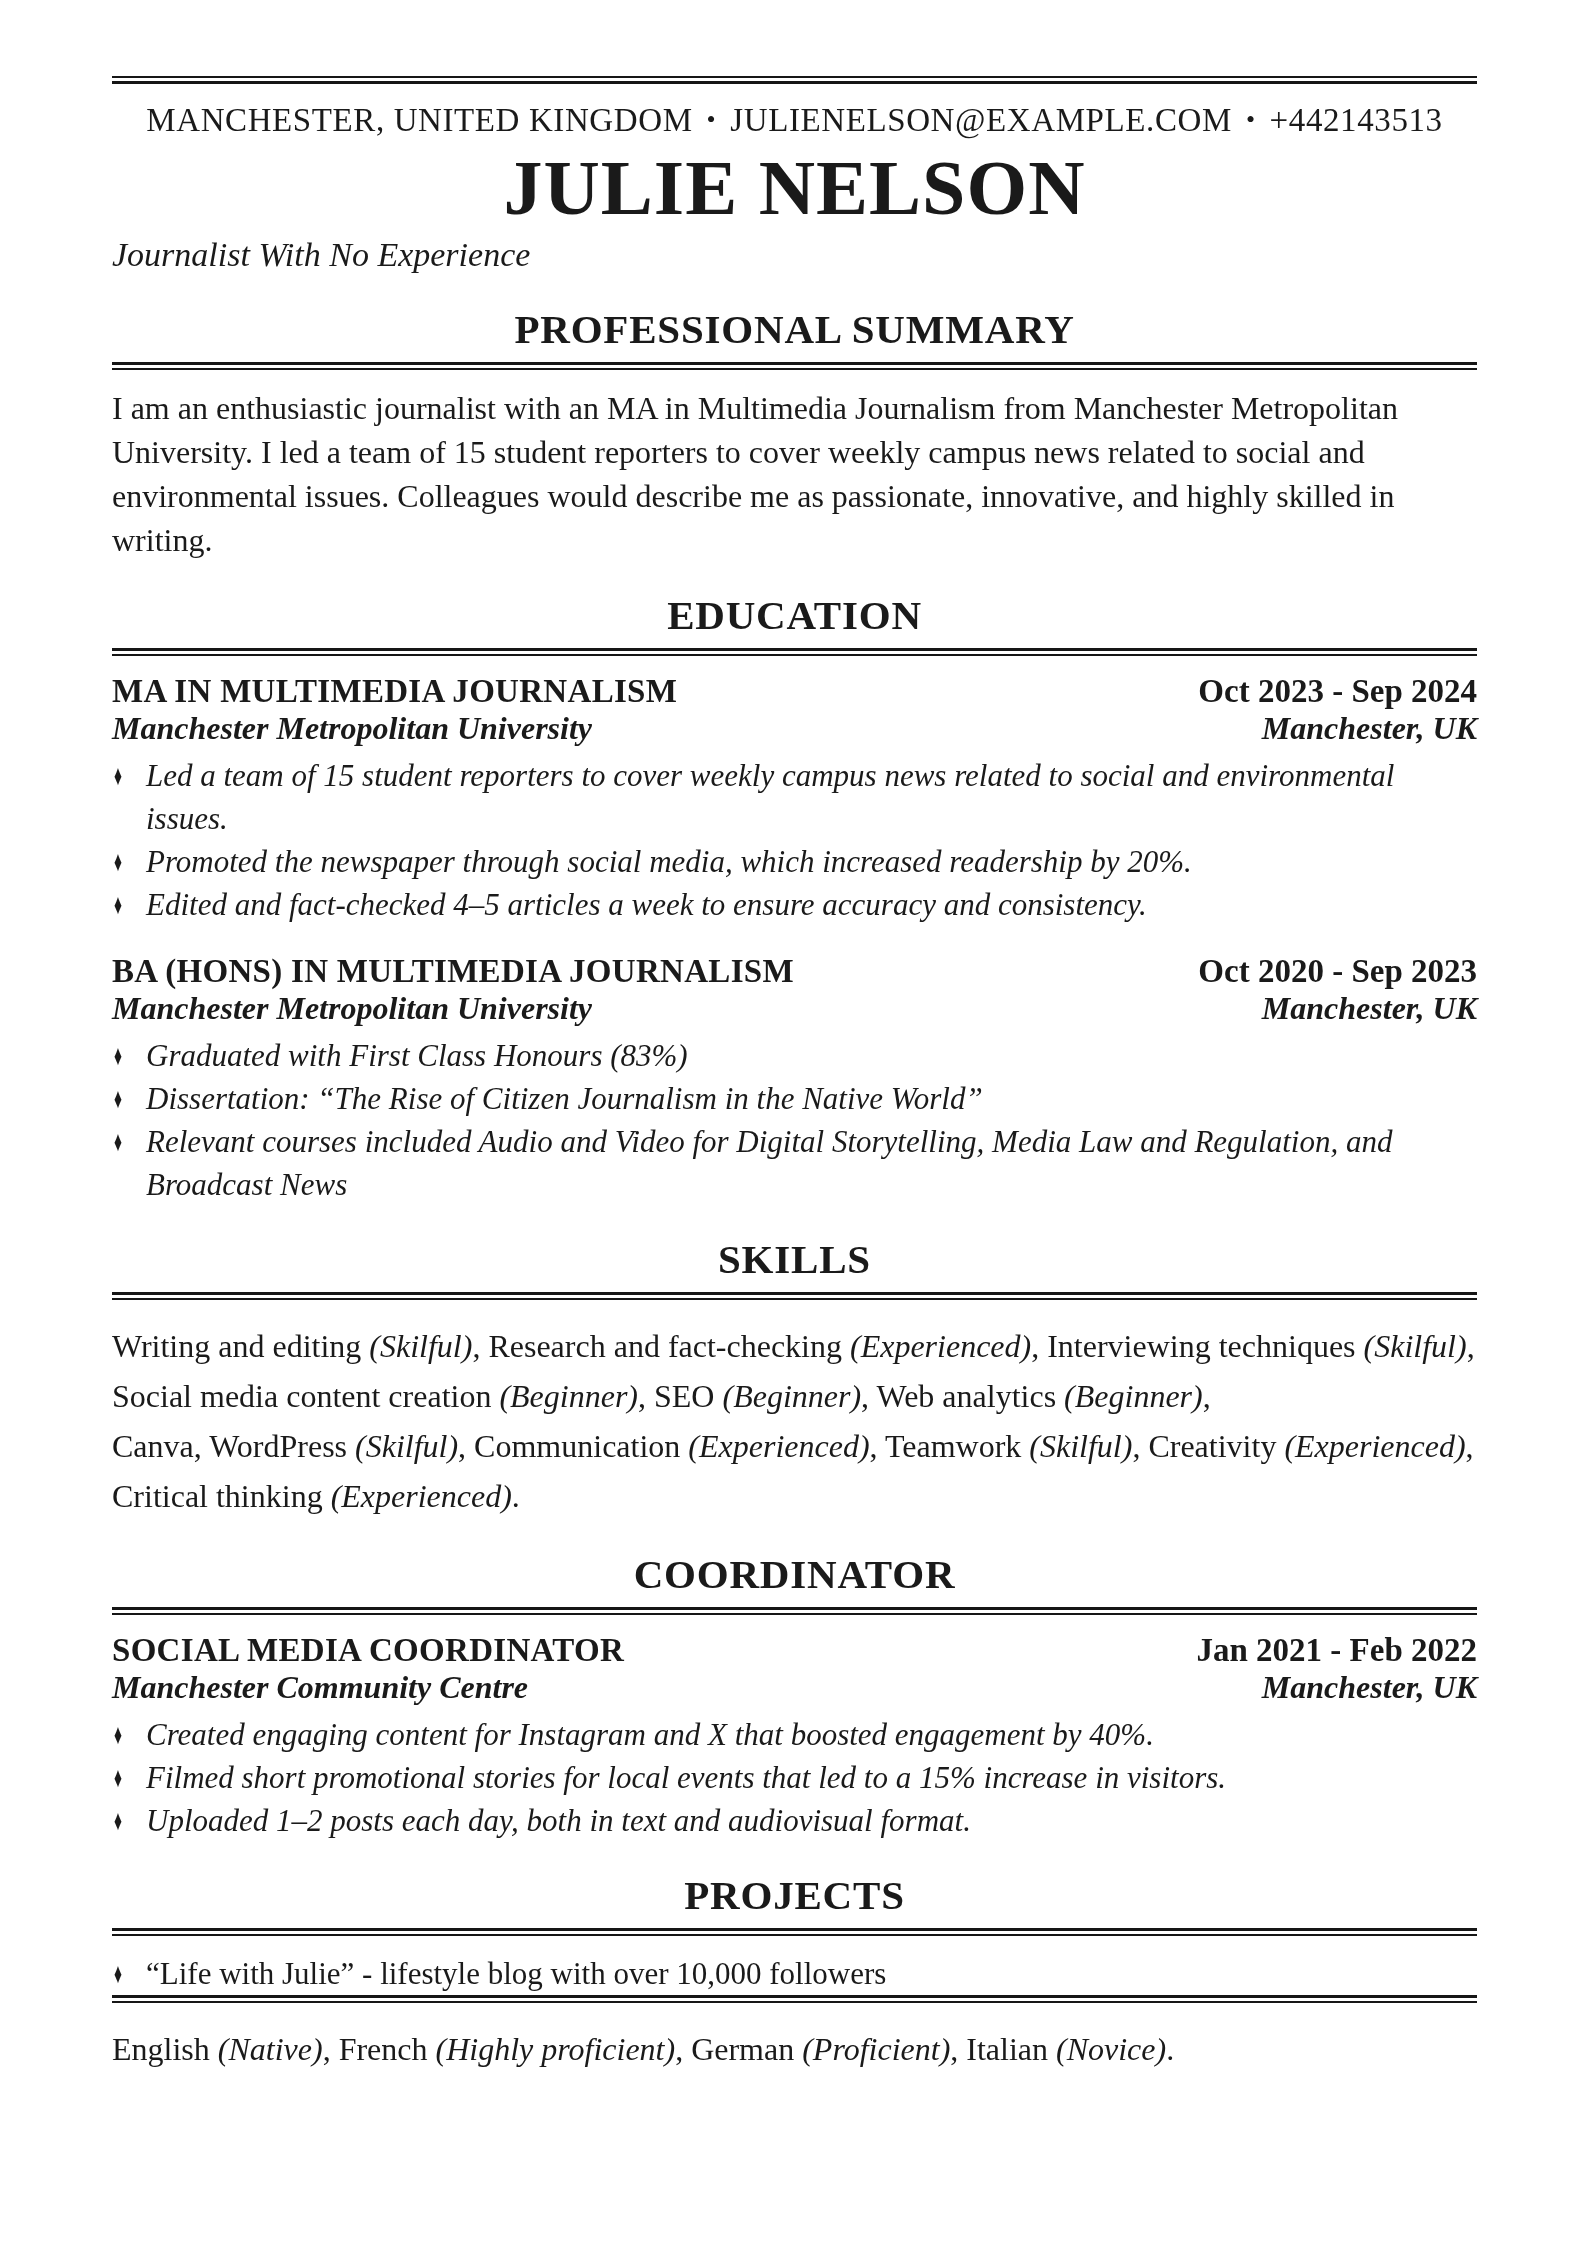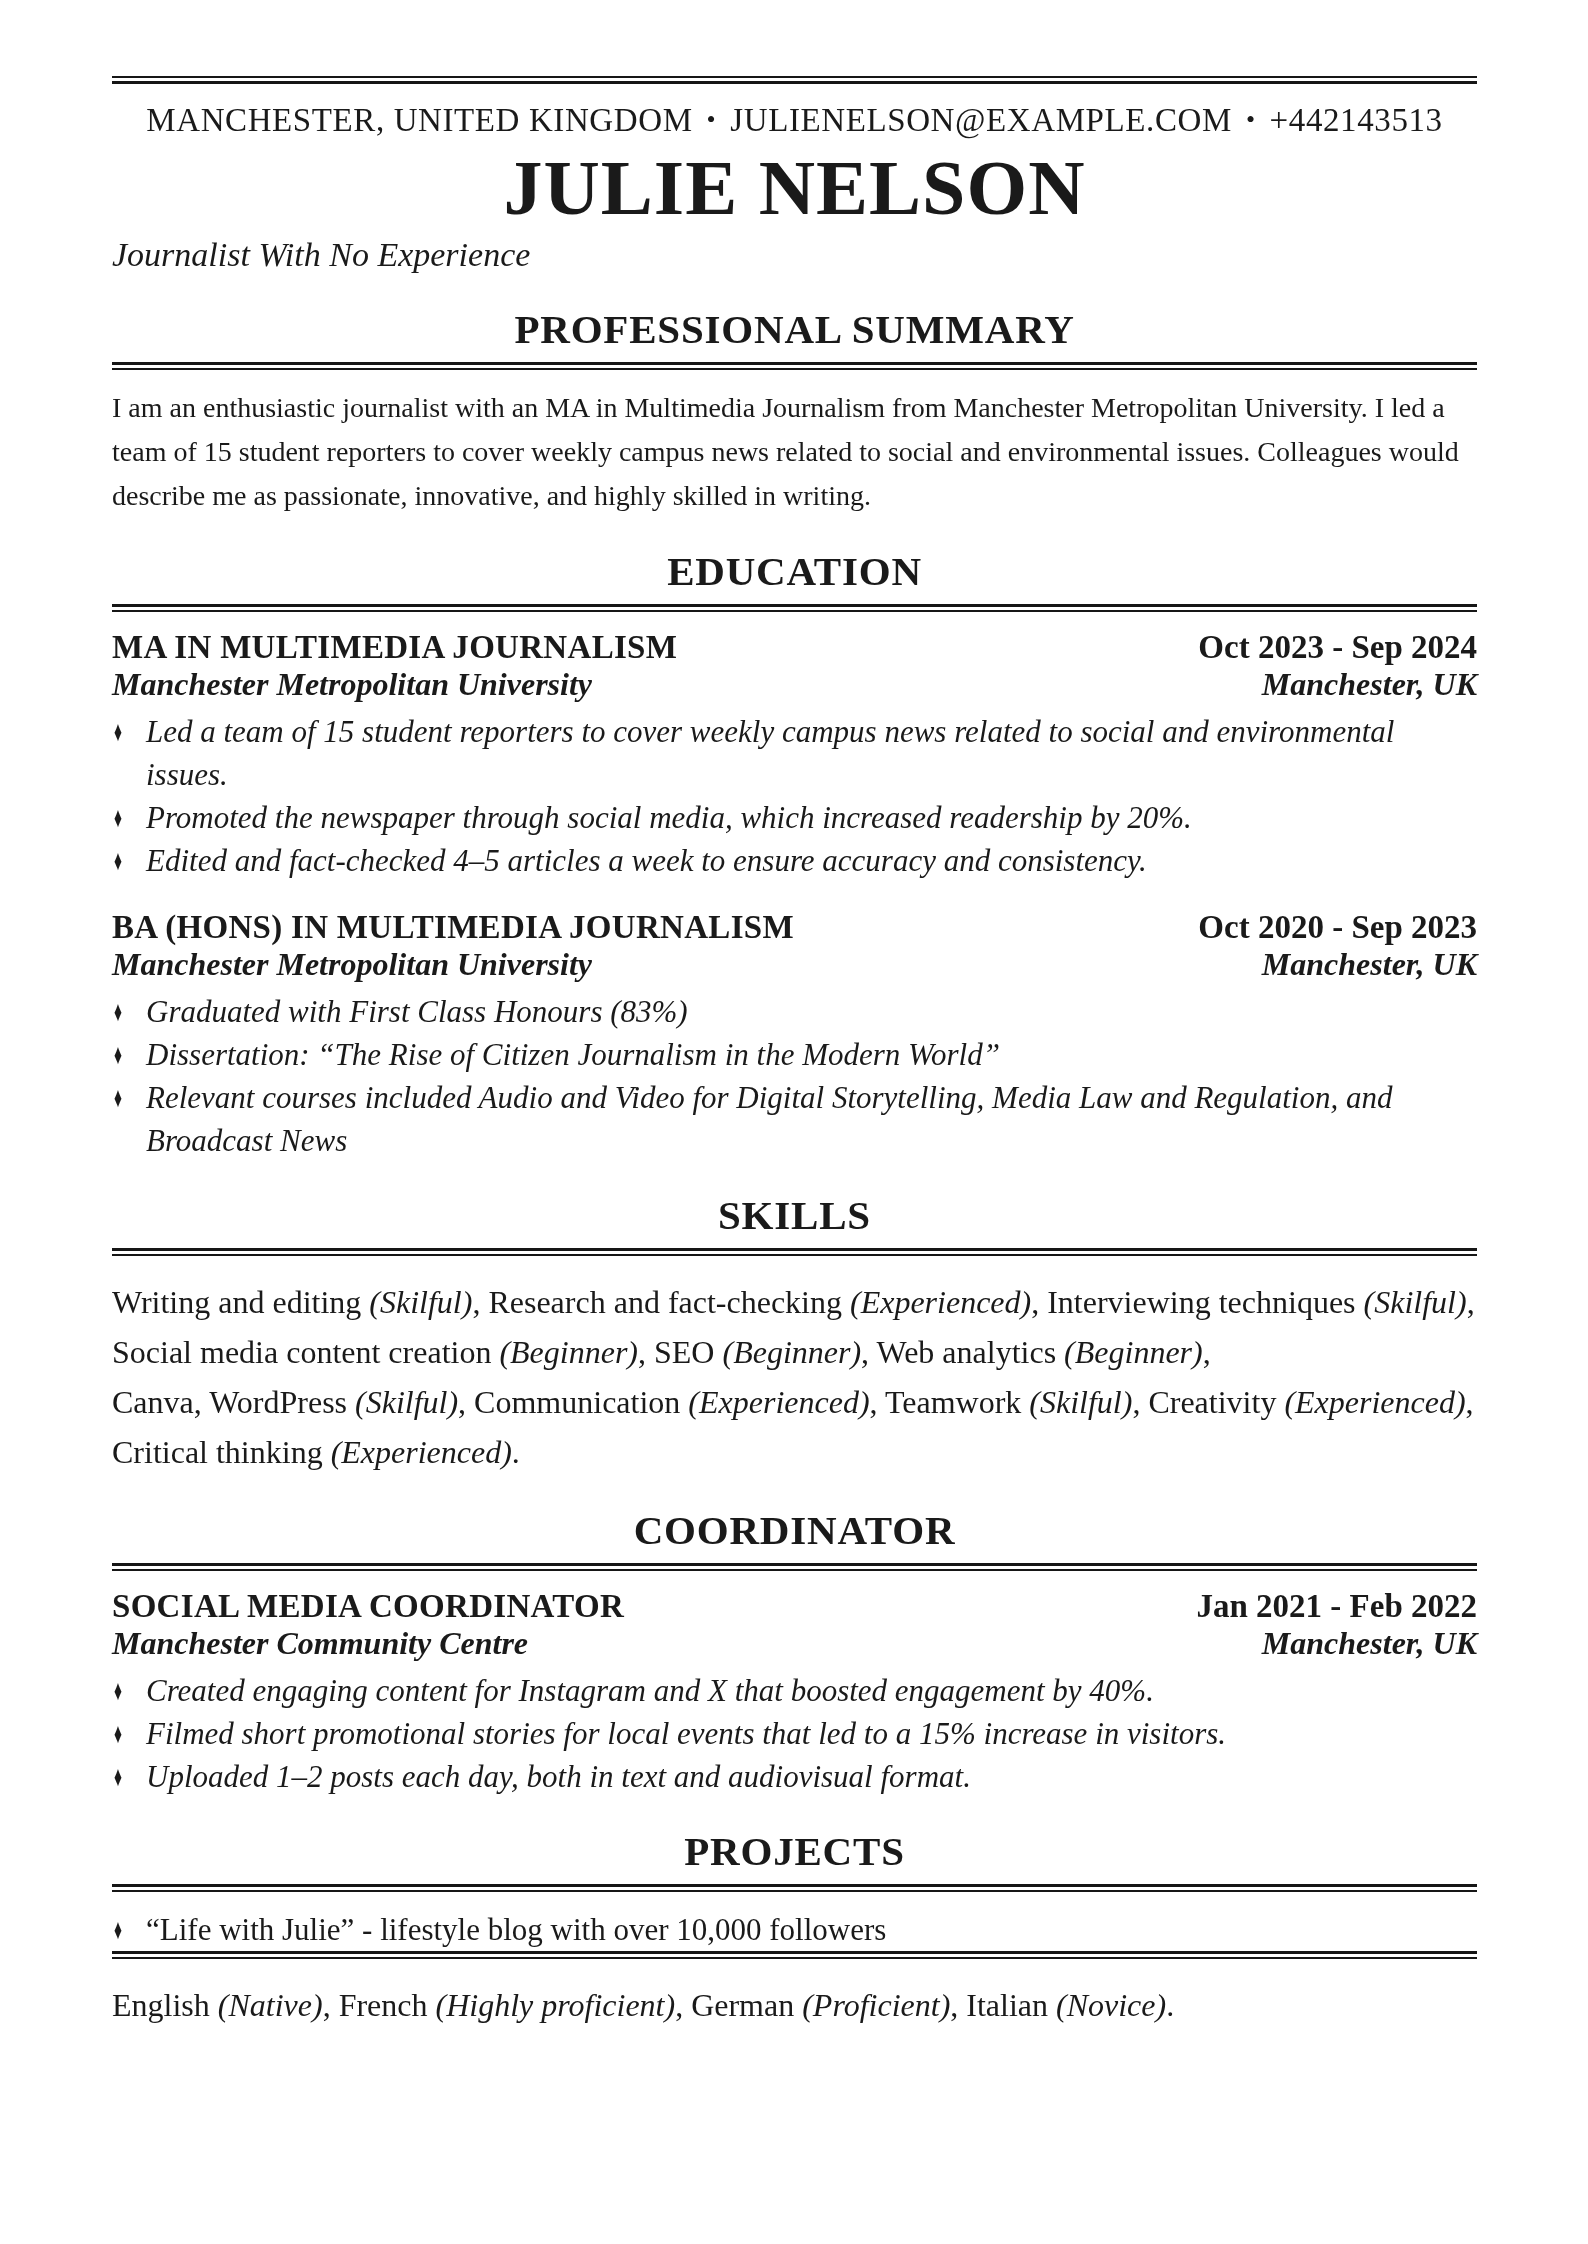--- a/index.html
+++ b/index.html
@@ -59,21 +59,21 @@
   h2 {
     text-align: center;
     font-size: 41px;
     font-weight: bold;
     letter-spacing: 0.8px;
     line-height: 46px;
     margin: 30px 0 10px 0;
   }
 
   
-  .summary-text { font-size: 28px; line-height: 44px; }
+  .summary-text { font-size: 32px; line-height: 44px; }
 
   
   .entry { margin-top: 2px; }
   .entry + .entry { margin-top: 26px; }
   .entry-head { display: flex; justify-content: space-between; align-items: flex-start; gap: 8px; }
   .entry-title { font-size: 33px; font-weight: bold; line-height: 38px; letter-spacing: 0.3px; }
   .entry-org   { font-size: 32px; font-weight: bold; font-style: italic; line-height: 36px; }
   .entry-dates { font-size: 33px; font-weight: bold; line-height: 38px; text-align: right; }
   .entry-loc   { font-size: 32px; font-weight: bold; font-style: italic; line-height: 36px; text-align: right; }
 
@@ -153,21 +153,21 @@
           <div class="entry-title">BA (HONS) IN MULTIMEDIA JOURNALISM</div>
           <div class="entry-org">Manchester Metropolitan University</div>
         </div>
         <div>
           <div class="entry-dates">Oct 2020 - Sep 2023</div>
           <div class="entry-loc">Manchester, UK</div>
         </div>
       </div>
       <ul class="bullets">
         <li><span class="bullet-diamond">♦</span><span class="btext italic">Graduated with First Class Honours (83%)</span></li>
-        <li><span class="bullet-diamond">♦</span><span class="btext italic">Dissertation: “The Rise of Citizen Journalism in the Modern World”</span></li>
+        <li><span class="bullet-diamond">♦</span><span class="btext italic">Dissertation: “The Rise of Citizen Journalism in the Native World”</span></li>
         <li><span class="bullet-diamond">♦</span><span class="btext italic">Relevant courses included Audio and Video for Digital Storytelling, Media Law and Regulation, and Broadcast News</span></li>
       </ul>
     </div>
   </section>
 
   <section class="skills-block">
     <h2>SKILLS</h2>
     <div class="section-rule"></div>
     <div class="spacer-after-rule"></div>
     <div class="rich-line"><span>Writing and editing </span><span class="it">(Skilful)</span><span>, Research and fact-checking </span><span class="it">(Experienced)</span><span>, Interviewing techniques </span><span class="it">(Skilful)</span><span>,</span></div>

